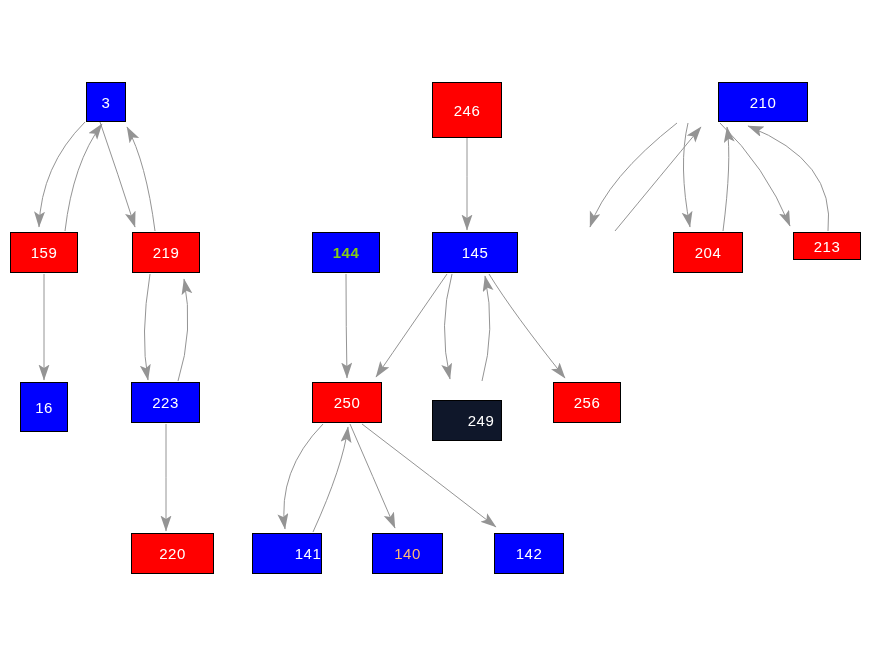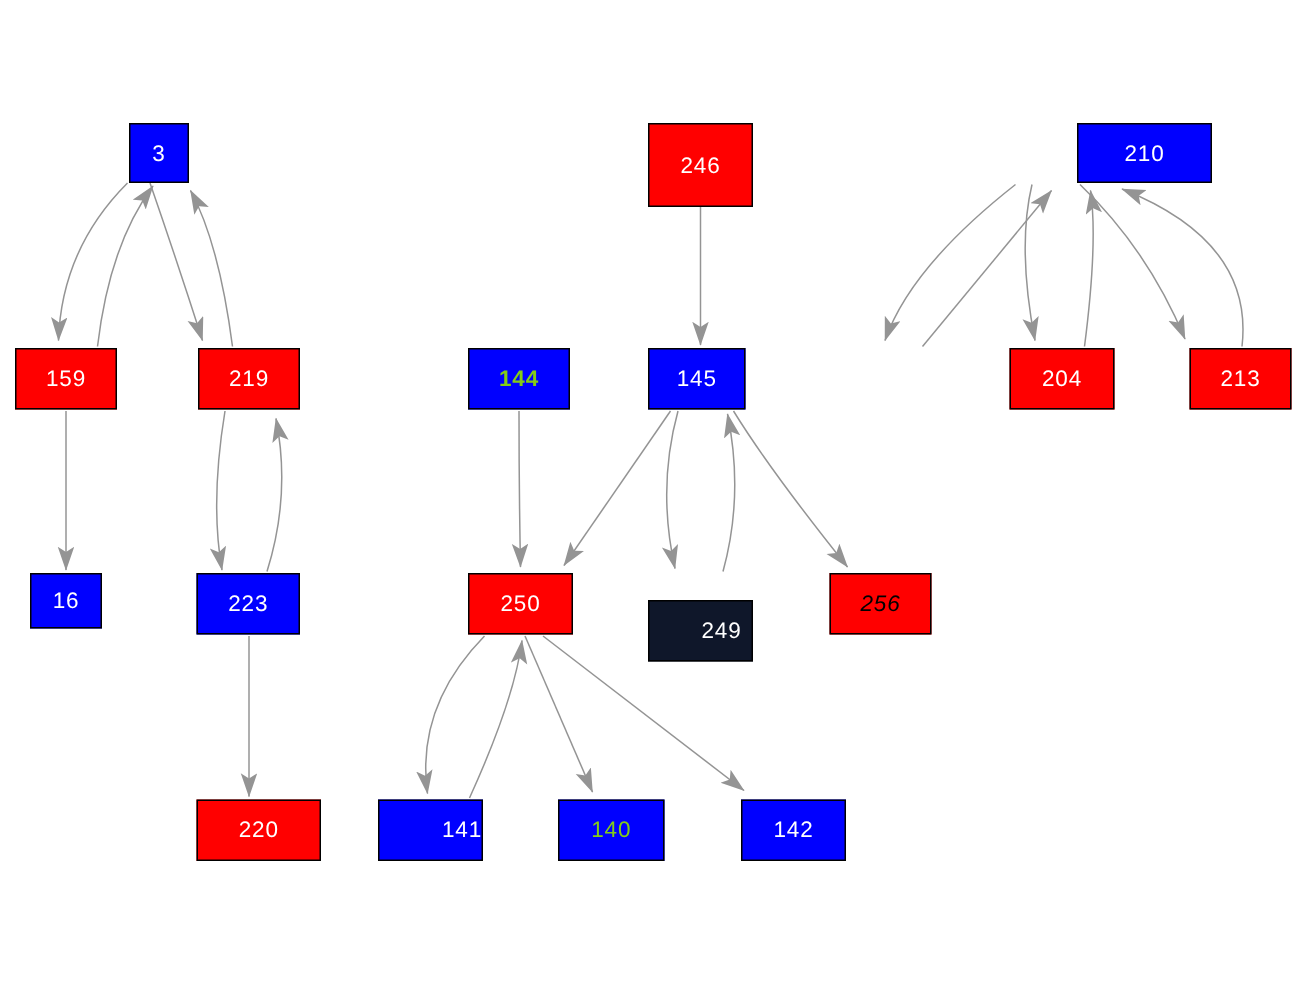--- a/index.html
+++ b/index.html
@@ -85,50 +85,50 @@
       </div>
       <div class="node" style="left: 10px; top: 232px; width: 68px; height: 41px; background: rgb(255, 0, 0); border-color: rgb(0, 0, 0);">
         <span class="node-label" style="color: rgb(255, 255, 255);">159</span>
       </div>
       <div class="node" style="left: 132px; top: 232px; width: 68px; height: 41px; background: rgb(255, 0, 0); border-color: rgb(0, 0, 0);">
         <span class="node-label" style="color: rgb(255, 255, 255);">219</span>
       </div>
       <div class="node" style="left: 312px; top: 232px; width: 68px; height: 41px; background: rgb(0, 0, 255); border-color: rgb(0, 0, 0);">
         <span class="node-label" style="color: #84cc16; font-weight: bold;">144</span>
       </div>
-      <div class="node" style="left: 432px; top: 232px; width: 65px; height: 41px; background: rgb(0, 0, 255); border-color: rgb(0, 0, 0);">
+      <div class="node" style="left: 432px; top: 232px; width: 86px; height: 41px; background: rgb(0, 0, 255); border-color: rgb(0, 0, 0);">
         <span class="node-label" style="color: rgb(255, 255, 255);">145</span>
       </div>
       <div class="node" style="left: 673px; top: 232px; width: 70px; height: 41px; background: rgb(255, 0, 0); border-color: rgb(0, 0, 0);">
         <span class="node-label" style="color: rgb(255, 255, 255);">204</span>
       </div>
-      <div class="node" style="left: 793px; top: 232px; width: 68px; height: 41px; background: rgb(255, 0, 0); border-color: rgb(0, 0, 0);">
+      <div class="node" style="left: 793px; top: 232px; width: 68px; height: 28px; background: rgb(255, 0, 0); border-color: rgb(0, 0, 0);">
         <span class="node-label" style="color: rgb(255, 255, 255);">213</span>
       </div>
-      <div class="node" style="left: 20px; top: 382px; width: 48px; height: 37px; background: rgb(0, 0, 255); border-color: rgb(0, 0, 0);">
+      <div class="node" style="left: 20px; top: 382px; width: 48px; height: 50px; background: rgb(0, 0, 255); border-color: rgb(0, 0, 0);">
         <span class="node-label" style="color: rgb(255, 255, 255);">16</span>
       </div>
       <div class="node" style="left: 131px; top: 382px; width: 69px; height: 41px; background: rgb(0, 0, 255); border-color: rgb(0, 0, 0);">
         <span class="node-label" style="color: rgb(255, 255, 255);">223</span>
       </div>
       <div class="node" style="left: 312px; top: 382px; width: 70px; height: 41px; background: rgb(255, 0, 0); border-color: rgb(0, 0, 0);">
         <span class="node-label" style="color: rgb(255, 255, 255);">250</span>
       </div>
       <div class="node" style="left: 432px; top: 400px; width: 70px; height: 41px; background: #0f172a; border-color: rgb(0, 0, 0); padding-left: 28px;">
         <span class="node-label" style="color: rgb(255, 255, 255);">249</span>
       </div>
       <div class="node" style="left: 553px; top: 382px; width: 68px; height: 41px; background: rgb(255, 0, 0); border-color: rgb(0, 0, 0);">
-        <span class="node-label" style="color: #000000; font-style: italic;">256</span>
+        <span class="node-label" style="color: #ffffff;">256</span>
       </div>
       <div class="node" style="left: 131px; top: 533px; width: 83px; height: 41px; background: rgb(255, 0, 0); border-color: rgb(0, 0, 0);">
         <span class="node-label" style="color: rgb(255, 255, 255);">220</span>
       </div>
       <div class="node" style="left: 252px; top: 533px; width: 70px; height: 41px; background: rgb(0, 0, 255); border-color: rgb(0, 0, 0); padding-left: 42px;">
         <span class="node-label" style="color: rgb(255, 255, 255);">141</span>
       </div>
       <div class="node" style="left: 372px; top: 533px; width: 71px; height: 41px; background: rgb(0, 0, 255); border-color: rgb(0, 0, 0);">
-        <span class="node-label" style="color: #84cc16;">140</span>
+        <span class="node-label" style="color: #fdba74;">140</span>
       </div>
       <div class="node" style="left: 494px; top: 533px; width: 70px; height: 41px; background: rgb(0, 0, 255); border-color: rgb(0, 0, 0);">
         <span class="node-label" style="color: rgb(255, 255, 255);">142</span>
       </div>
     </div>
 </div>
 
 </body></html>

